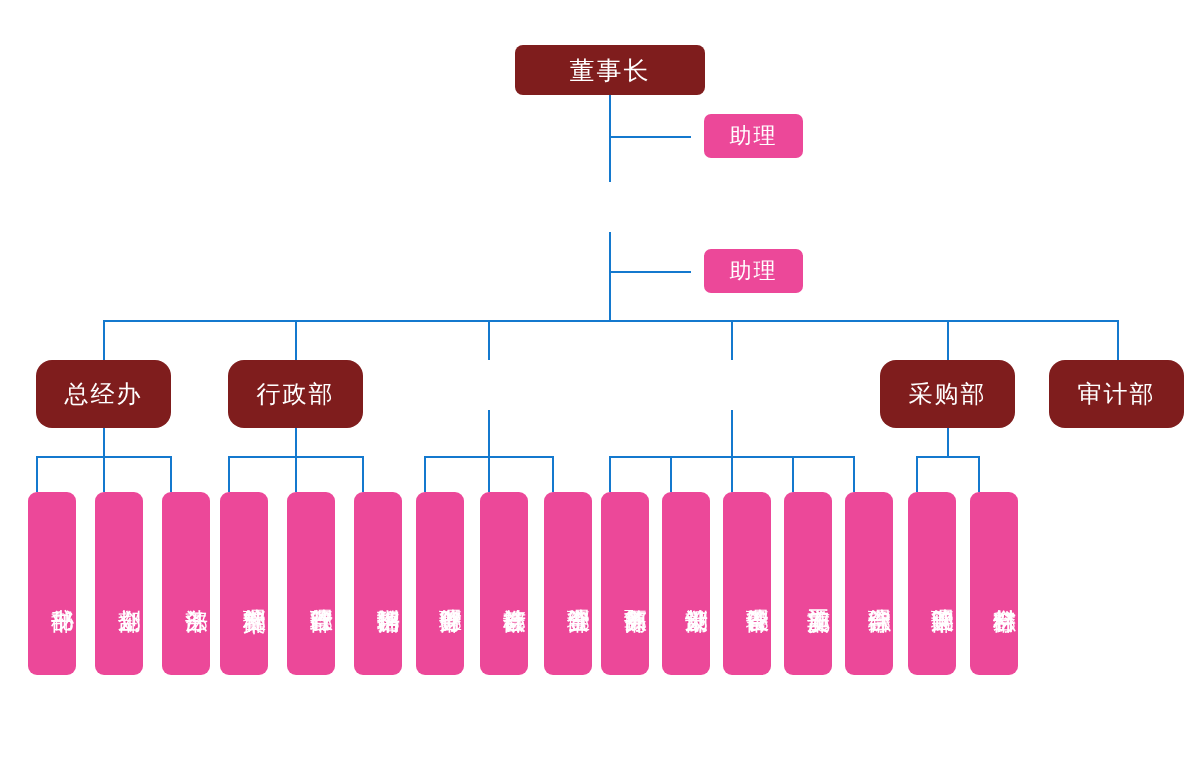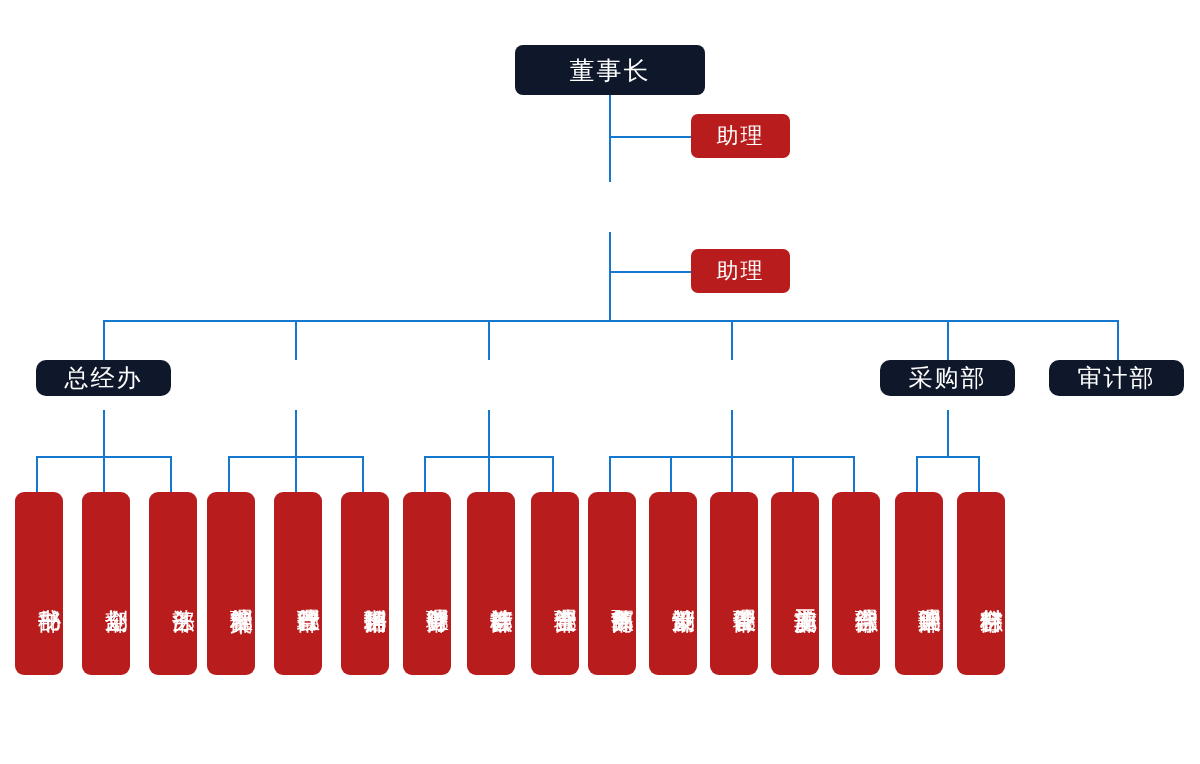--- a/index.html
+++ b/index.html
@@ -21,39 +21,39 @@
     box-sizing: border-box;
     display: flex;
     align-items: center;
     justify-content: center;
     color: #ffffff;
     border-radius: 7px;
     letter-spacing: 2px;
     z-index: 3;
     user-select: none;
   }
-  .node.dark  { background: #0f172a; }
-  .node.light { background: #b91c1c; }
+  .node.dark  { background: #7f1d1d; }
+  .node.light { background: #ec4899; margin-left: 13px; }
 
   .node.exec {
     width: 190px;
     height: 50px;
     font-size: 25px;
     border-radius: 8px;
   }
   .node.assist {
     width: 99px;
     height: 44px;
     font-size: 22px;
     border-radius: 7px;
   }
   .node.dept {
-    height: 36px;
+    height: 68px;
     font-size: 24px;
-    border-radius: 10px;
+    border-radius: 16px;
   }
   .node.sub {
     width: 48px;
     height: 183px;
     border-radius: 9px;
     align-items: flex-start;
     justify-content: center;
     padding-top: 14px;
     font-size: 23px;
     line-height: 1.17;
@@ -125,20 +125,21 @@
   <div class="ln v" style="left:978px; top:456px; height:36px;"></div>
 
   <div class="node dark exec" style="left:515px; top:45px;">董事长</div>
 
   <div class="node light assist" style="left:691px; top:114px;">助理</div>
 
 
   <div class="node light assist" style="left:691px; top:249px;">助理</div>
 
   <div class="node dark dept" style="left:36px; top:360px; width:135px;">总经办</div>
+  <div class="node dark dept" style="left:228px; top:360px; width:135px;">行政部</div>
   <div class="node dark dept" style="left:880px; top:360px; width:135px;">采购部</div>
   <div class="node dark dept" style="left:1049px; top:360px; width:135px;">审计部</div>
 
   <div class="node light sub" style="left:15px; top:492px;">秘书部</div>
   <div class="node light sub" style="left:82px; top:492px;">企划部</div>
   <div class="node light sub" style="left:149px; top:492px;">法务部</div>
 
   <div class="node light sub" style="left:207px; top:492px;">档案管理部</div>
   <div class="node light sub" style="left:274px; top:492px;">行政管理部</div>
   <div class="node light sub" style="left:341px; top:492px;">招聘培训部</div>

